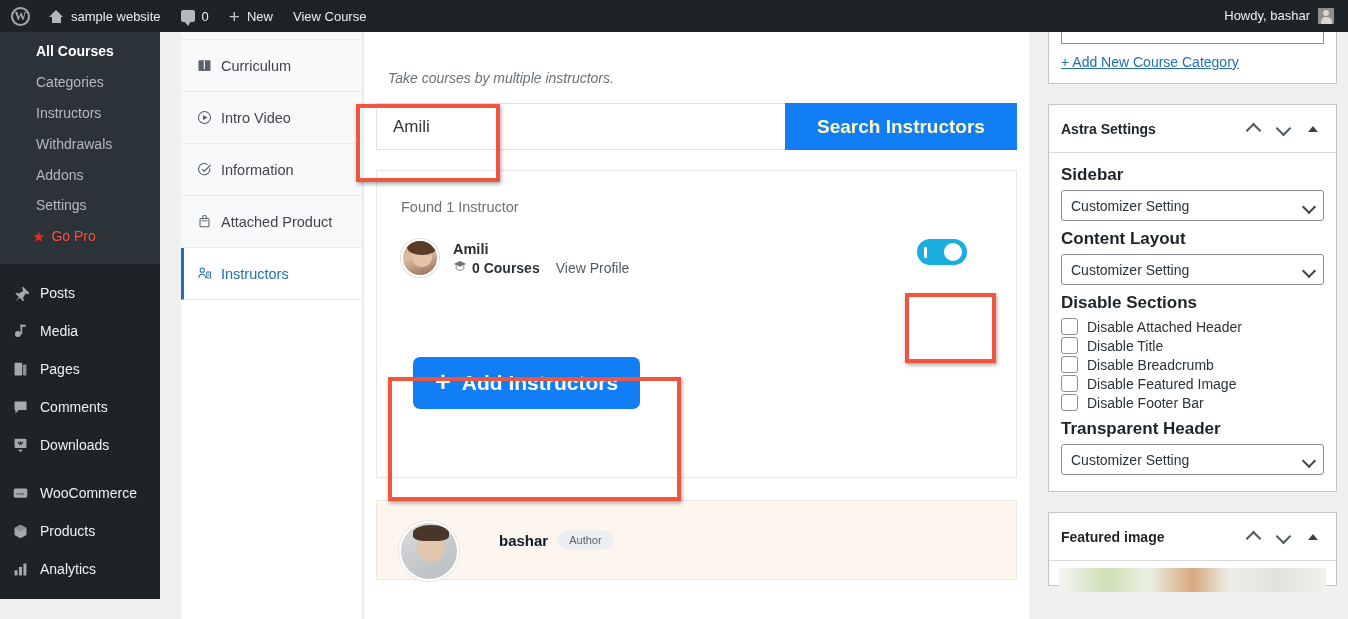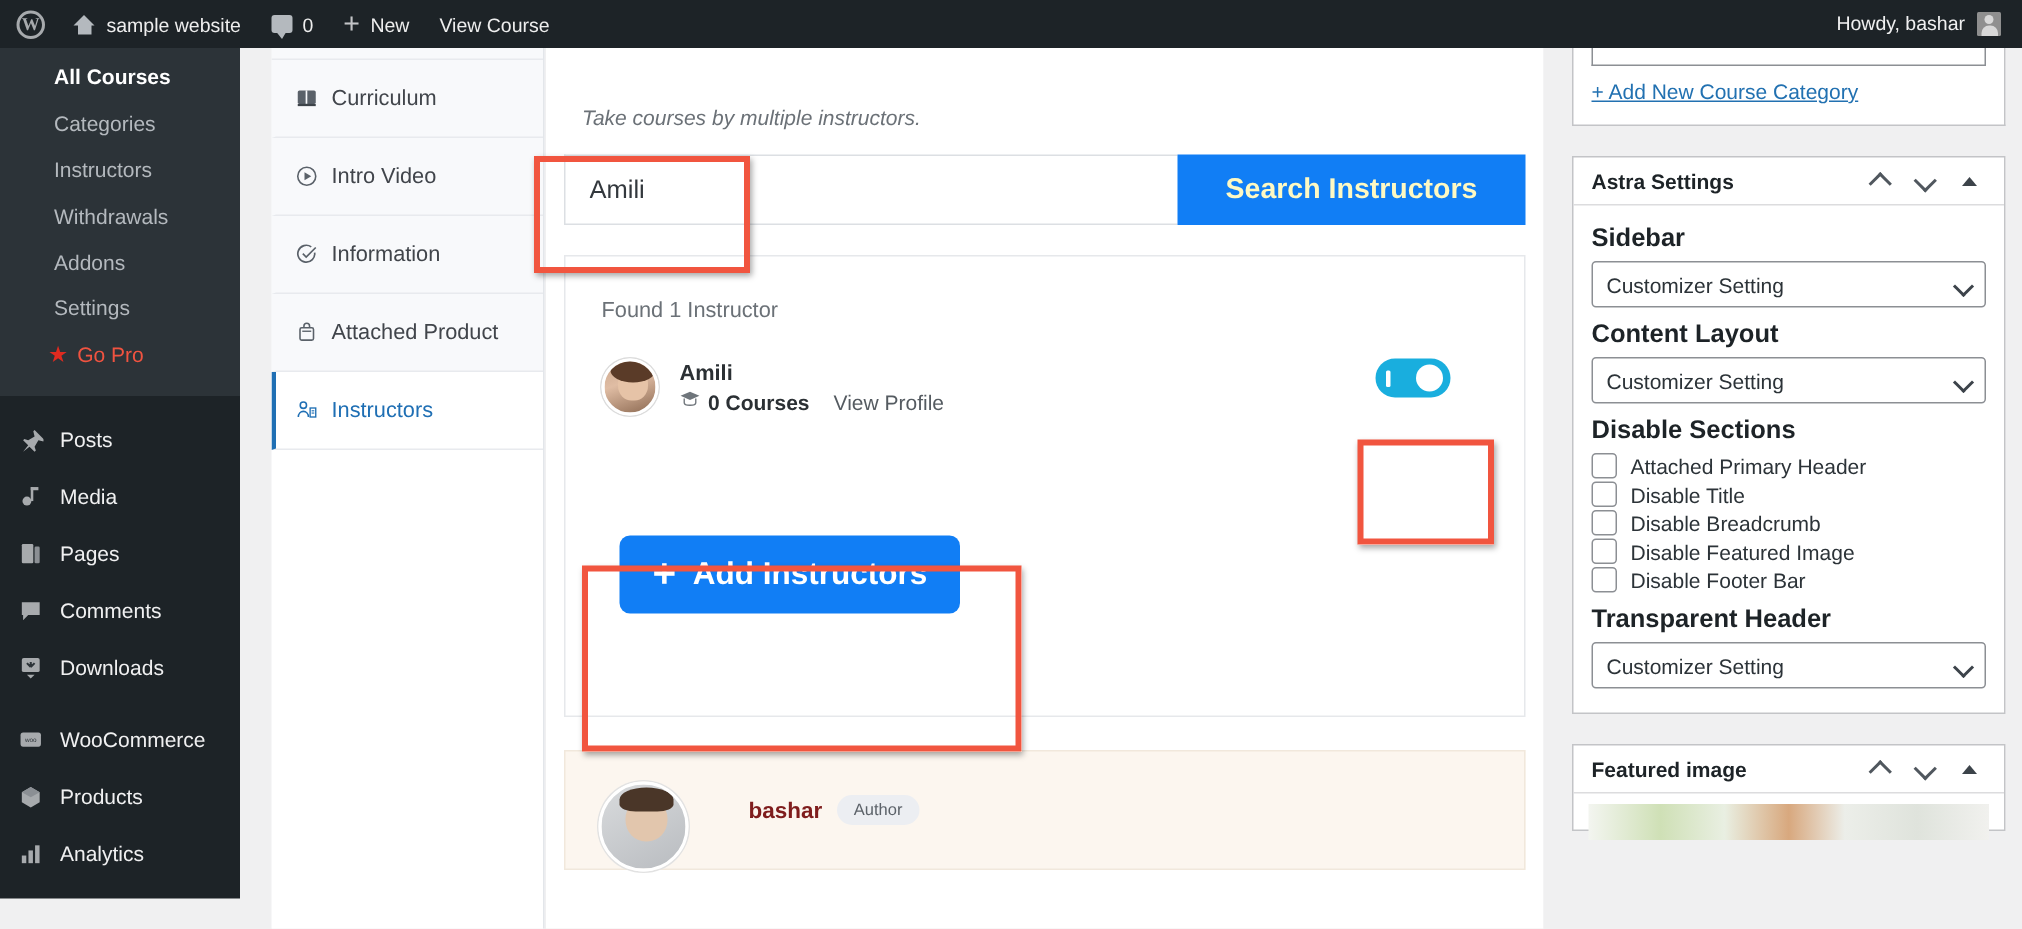--- a/index.html
+++ b/index.html
@@ -219,39 +219,39 @@
   }
   .avatar-b::before {
     content:""; position:absolute; left:16px; top:8px; width:28px; height:30px;
     border-radius:50% 50% 48% 48%; background:#e2c6ad;
   }
   .avatar-b::after {
     content:""; position:absolute; left:12px; top:2px; width:36px; height:16px;
     border-radius:50% 50% 30% 30%; background:#4a3628;
   }
   .author-meta { margin-left: 40px; display: flex; align-items: center; gap: 10px; }
-  .author-name { font-size: 15px; font-weight: bold; color: #7f1d1d; }
+  .author-name { font-size: 15px; font-weight: bold; color: #0f172a; }
   .author-badge {
     background: #eceef2; color: #5c6269; font-size: 11px;
     border-radius: 11px; padding: 4px 11px;
   }
 
   
   .rightcol {
     position: absolute; top: 32px; left: 1029px;
     width: 319px; height: 587px;
     background: #f0f0f1;
     padding: 0 11px 0 19px;
     overflow: hidden;
   }
   .panel { background: #fff; border: 1px solid #c3c4c7; margin-bottom: 20px; }
   .panel-body { padding: 10px 12px 12px 12px; }
   .panel-head {
     display: flex; align-items: center;
-    height: 32px; padding: 0 8px 0 12px;
+    height: 48px; padding: 0 8px 0 12px;
     border-bottom: 1px solid #dcdcde;
     font-size: 14px; font-weight: bold; color: #1d2327;
   }
   .panel-head .t { flex: 1; }
   .hbtn {
     width: 30px; height: 30px; display: flex;
     align-items: center; justify-content: center;
     color: #50575e; font-size: 14px;
   }
   .chev { width: 13px; height: 8px; position: relative; }
@@ -600,21 +600,21 @@
       <div class="field-label">Content Layout</div>
       <div class="select-box">
         <span>Customizer Setting</span>
         <span class="arrow"></span>
       </div>
 
       <div class="field-label">Disable Sections</div>
 
       <div class="check-row">
         <span class="cbox"></span>
-        <span class="check-label">Attached Primary Header</span>
+        <span class="check-label">Disable Attached Header</span>
       </div>
       <div class="check-row">
         <span class="cbox"></span>
         <span class="check-label">Disable Title</span>
       </div>
       <div class="check-row">
         <span class="cbox"></span>
         <span class="check-label">Disable Breadcrumb</span>
       </div>
       <div class="check-row">

